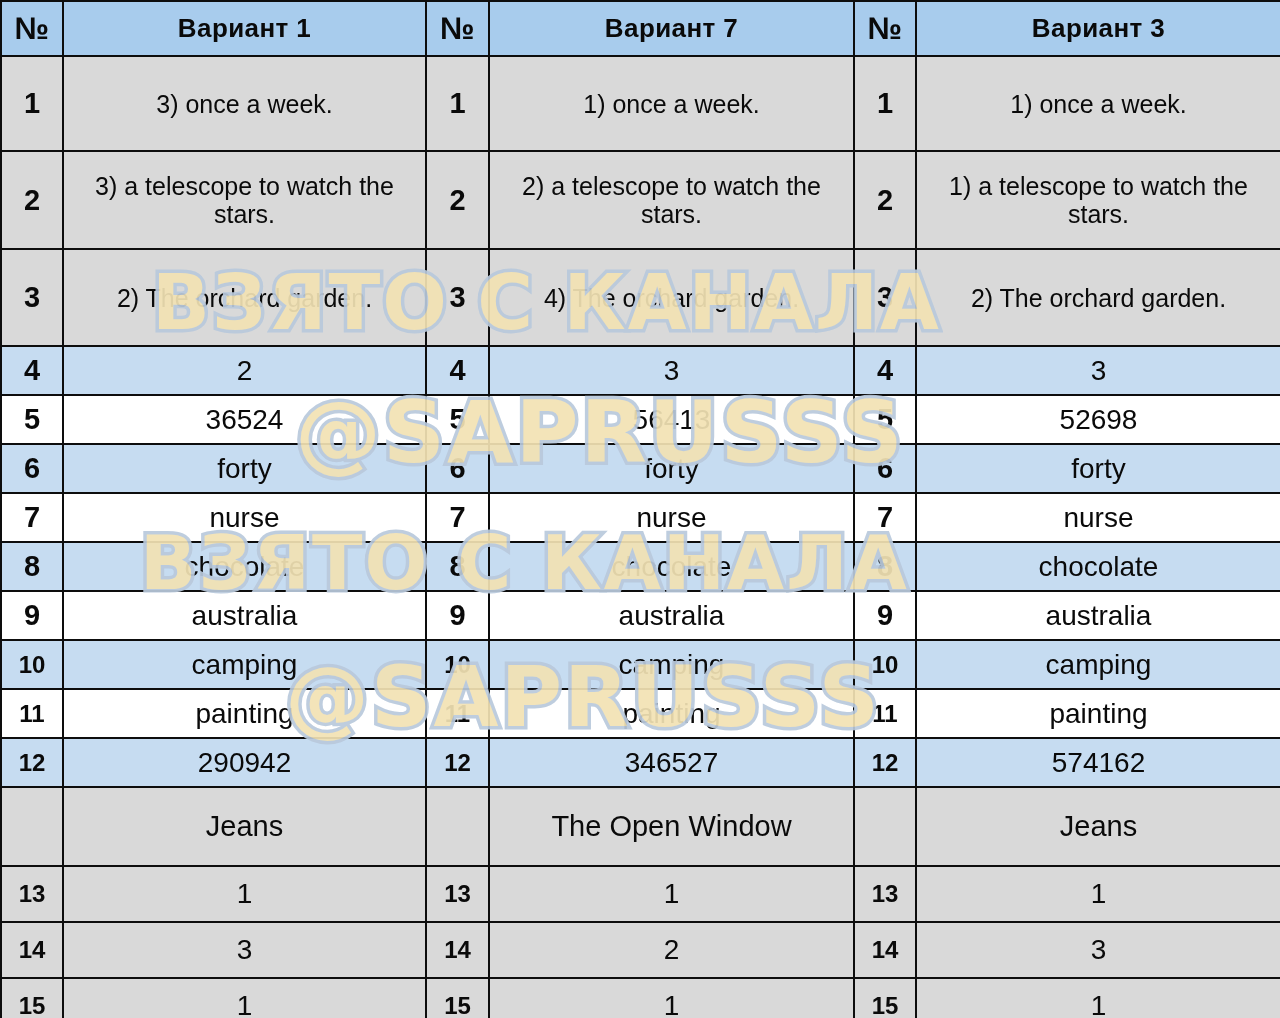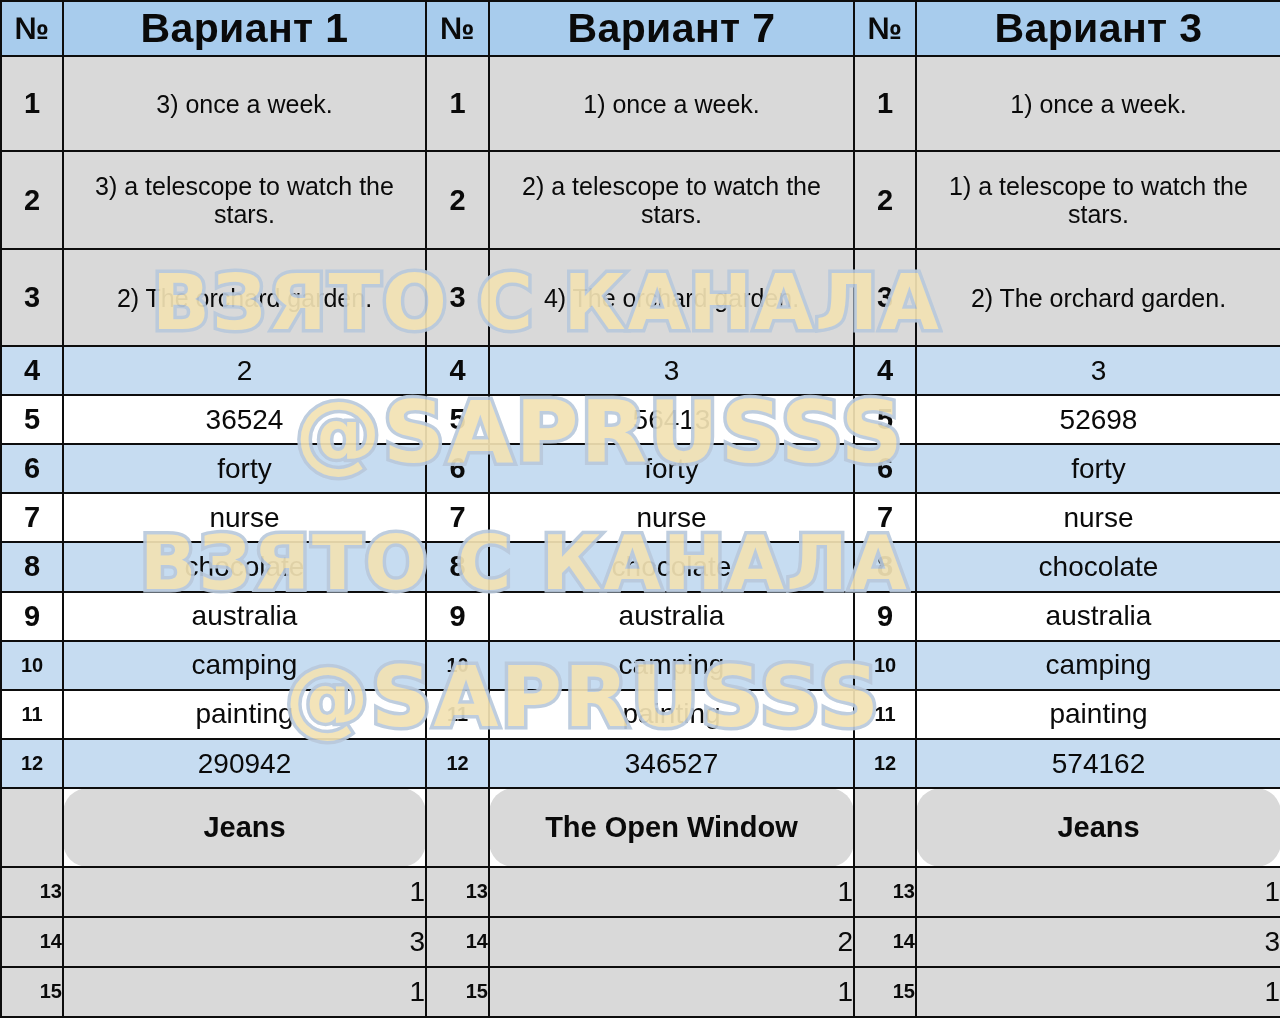--- a/index.html
+++ b/index.html
@@ -46,56 +46,55 @@
   col.c-num2  { width: 63px; }
   col.c-ans2  { width: 365px; }
   col.c-num3  { width: 62px; }
   col.c-ans3  { width: 365px; }
 
   
   tr.hdr th {
     background: #a8cced;
     height: 55px;
     font-weight: bold;
-    font-size: 41px;
+    font-size: 26px;
     letter-spacing: 0.4px;
   }
   tr.hdr th.numhdr { font-size: 31px; }
 
   
   td.num {
     font-weight: bold;
     font-size: 29px;
   }
-  td.num.sm { font-size: 20px; }
+  td.num.sm { font-size: 24px; }
 
   
   td.ans {
     font-size: 25px;
     font-weight: normal;
     line-height: 1.12;
     padding: 0 6px;
   }
 
   
   tr.g td   { background: #d9d9d9; }
   tr.w td   { background: #ffffff; }
   tr.b td   { background: #c6dcf1; }
 
   tr.r1 td { height: 95px; }
   tr.r2 td { height: 98px; }
   tr.r3 td { height: 97px; }
   tr.rs td { height: 49px; }
   tr.title td { height: 79px; }
-  tr.rb td  { height: 50px; text-align: right; }
+  tr.rb td  { height: 56px; }
 
   td.title-cell {
-    font-weight: bold;
+    font-weight: normal;
     font-size: 29px;
-    border-radius: 25px;
   }
 
   td.thin-ans { font-size: 28px; }
 
   
   #watermark {
     position: absolute;
     left: 0;
     top: 0;
     width: 1134px;

